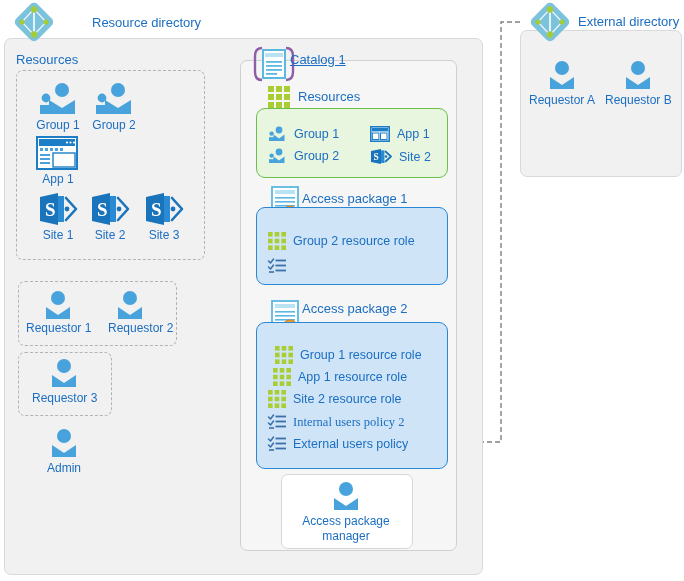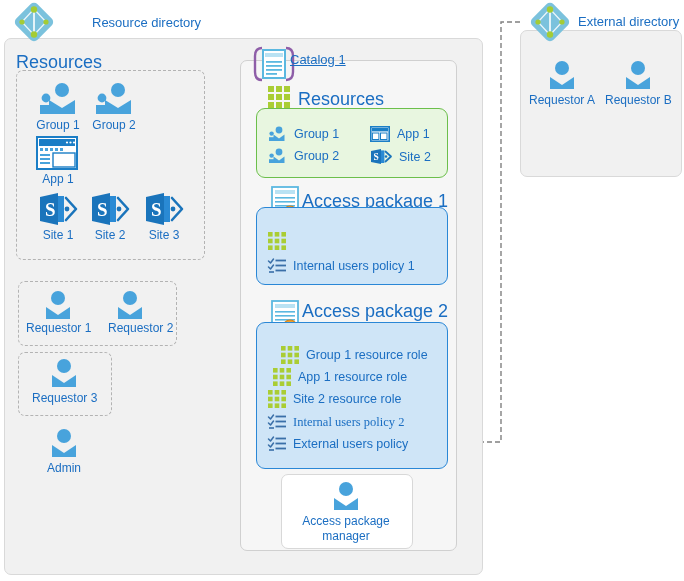--- a/index.html
+++ b/index.html
@@ -10,21 +10,21 @@
   
   .panel-dir{position:absolute;background:#f1f1f1;border:1px solid #d9d9d9;border-radius:7px;}
   .panel-dash{position:absolute;background:transparent;border:1px dashed #b3b3b3;border-radius:7px;}
   .panel-catalog{position:absolute;background:#f6f6f6;border:1px solid #d0d0d0;border-radius:7px;}
   .panel-green{position:absolute;background:#e8f6e0;border:1.4px solid #6cbf4b;border-radius:9px;}
   .panel-blue{position:absolute;background:#cfe5f7;border:1.6px solid #2a87d6;border-radius:9px;}
   .panel-white{position:absolute;background:#ffffff;border:1px solid #d8d8d8;border-radius:7px;}
 
   
   .title{position:absolute;color:#1b6ec2;font-size:13px;white-space:nowrap;}
-  .sect-title{position:absolute;color:#1b6ec2;font-size:18px;white-space:nowrap;}
+  .sect-title{position:absolute;color:#1b6ec2;font-size:13px;white-space:nowrap;}
 
   
   .ico{position:absolute;}
   .cap{position:absolute;color:#1b6ec2;font-size:12px;text-align:center;white-space:nowrap;}
   .cap2{position:absolute;color:#1b6ec2;font-size:12px;text-align:center;line-height:1.25;}
 
   .rowitem{position:absolute;display:flex;align-items:center;gap:7px;}
   .rowitem .rl{color:#1b6ec2;font-size:12.5px;white-space:nowrap;}
 
   svg{display:block;overflow:visible;}
@@ -274,53 +274,53 @@
         <rect x="6.7" y="0" width="4.6" height="4.6" fill="#aacd34"></rect>
         <rect x="13.4" y="0" width="4.6" height="4.6" fill="#aacd34"></rect>
         <rect x="0" y="6.7" width="4.6" height="4.6" fill="#aacd34"></rect>
         <rect x="6.7" y="6.7" width="4.6" height="4.6" fill="#aacd34"></rect>
         <rect x="13.4" y="6.7" width="4.6" height="4.6" fill="#aacd34"></rect>
         <rect x="0" y="13.4" width="4.6" height="4.6" fill="#aacd34"></rect>
         <rect x="6.7" y="13.4" width="4.6" height="4.6" fill="#aacd34"></rect>
         <rect x="13.4" y="13.4" width="4.6" height="4.6" fill="#aacd34"></rect>
       </svg>
   </span>
+  <span class="rl">Group 2 resource role</span>
 </div>
 <div class="rowitem" style="left:268px;top:258px;">
   <span>
     <svg width="18" height="16" viewBox="0 0 18 16">
         <path d="M0.5 3 L2.5 5 L5.5 1" fill="none" stroke="#3a6fa8" stroke-width="1.5" stroke-linecap="round" stroke-linejoin="round"></path>
         <path d="M0.5 9 L2.5 11 L5.5 7" fill="none" stroke="#3a6fa8" stroke-width="1.5" stroke-linecap="round" stroke-linejoin="round"></path>
         <rect x="7.5" y="1.6" width="10.5" height="1.8" fill="#3a6fa8"></rect>
         <rect x="7.5" y="6.6" width="10.5" height="1.8" fill="#3a6fa8"></rect>
         <rect x="7.5" y="11.6" width="10.5" height="1.8" fill="#3a6fa8"></rect>
         <rect x="1" y="13.2" width="5" height="1.6" fill="#3a6fa8"></rect>
       </svg>
   </span>
-  <span class="rl">Internal users policy 1</span>
 </div>
 
 <div class="abs" style="left:270px;top:300px;width:40px;height:40px;">
   <svg width="40" height="40" viewBox="0 0 40 40">
     <rect x="2" y="1" width="26" height="32" fill="#ffffff" stroke="#5bb8e0" stroke-width="1.8"></rect>
     <rect x="5" y="4" width="20" height="4" fill="#b9e2f3"></rect>
     <rect x="5" y="11" width="20" height="1.6" fill="#5bb8e0"></rect>
       <rect x="5" y="15" width="20" height="1.6" fill="#5bb8e0"></rect>
     <rect x="5" y="19" width="20" height="1.6" fill="#5bb8e0"></rect>
       <rect x="5" y="23" width="20" height="1.6" fill="#5bb8e0"></rect>
     <rect x="5" y="27" width="13" height="1.6" fill="#5bb8e0"></rect>
     <path d="M16 28 L16 38 L20 34.5 L24 38 L24 28 Z" fill="#8e5ea8"></path>
     <circle cx="20" cy="27" r="7" fill="#f0a030" stroke="#d4851a" stroke-width="1.2"></circle>
     <circle cx="20" cy="27" r="3.6" fill="#f7b75a"></circle>
   </svg>
 </div>
 <div class="sect-title" style="left:302px;top:301px;">Access package 2</div>
 
 <div class="panel-blue" style="left:256px;top:322px;width:190px;height:145px;"></div>
-<div class="rowitem" style="left:281px;top:346px;">
+<div class="rowitem" style="left:275px;top:346px;">
   <span>
     <svg width="18" height="18" viewBox="0 0 18 18">
         <rect x="0" y="0" width="4.6" height="4.6" fill="#aacd34"></rect>
         <rect x="6.7" y="0" width="4.6" height="4.6" fill="#aacd34"></rect>
         <rect x="13.4" y="0" width="4.6" height="4.6" fill="#aacd34"></rect>
         <rect x="0" y="6.7" width="4.6" height="4.6" fill="#aacd34"></rect>
         <rect x="6.7" y="6.7" width="4.6" height="4.6" fill="#aacd34"></rect>
         <rect x="13.4" y="6.7" width="4.6" height="4.6" fill="#aacd34"></rect>
         <rect x="0" y="13.4" width="4.6" height="4.6" fill="#aacd34"></rect>
         <rect x="6.7" y="13.4" width="4.6" height="4.6" fill="#aacd34"></rect>

